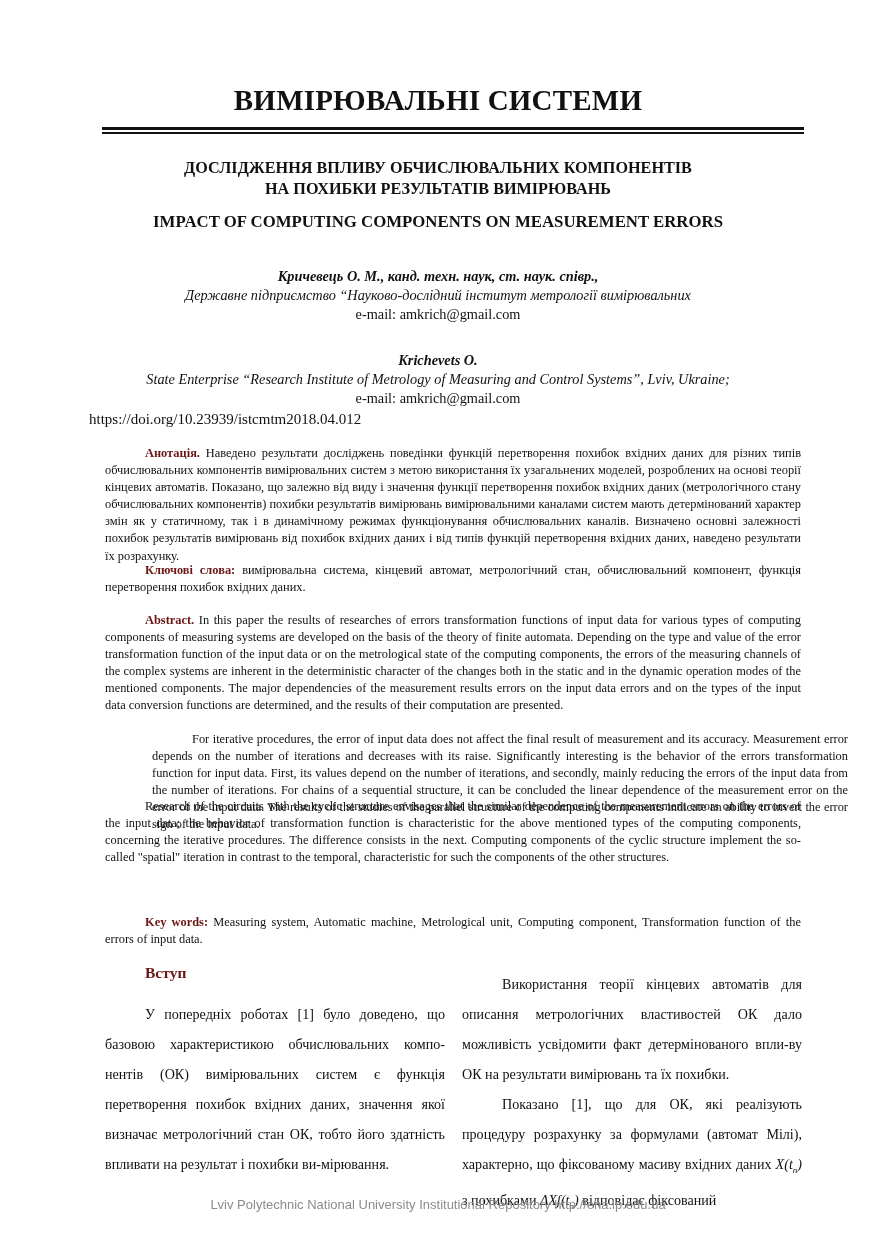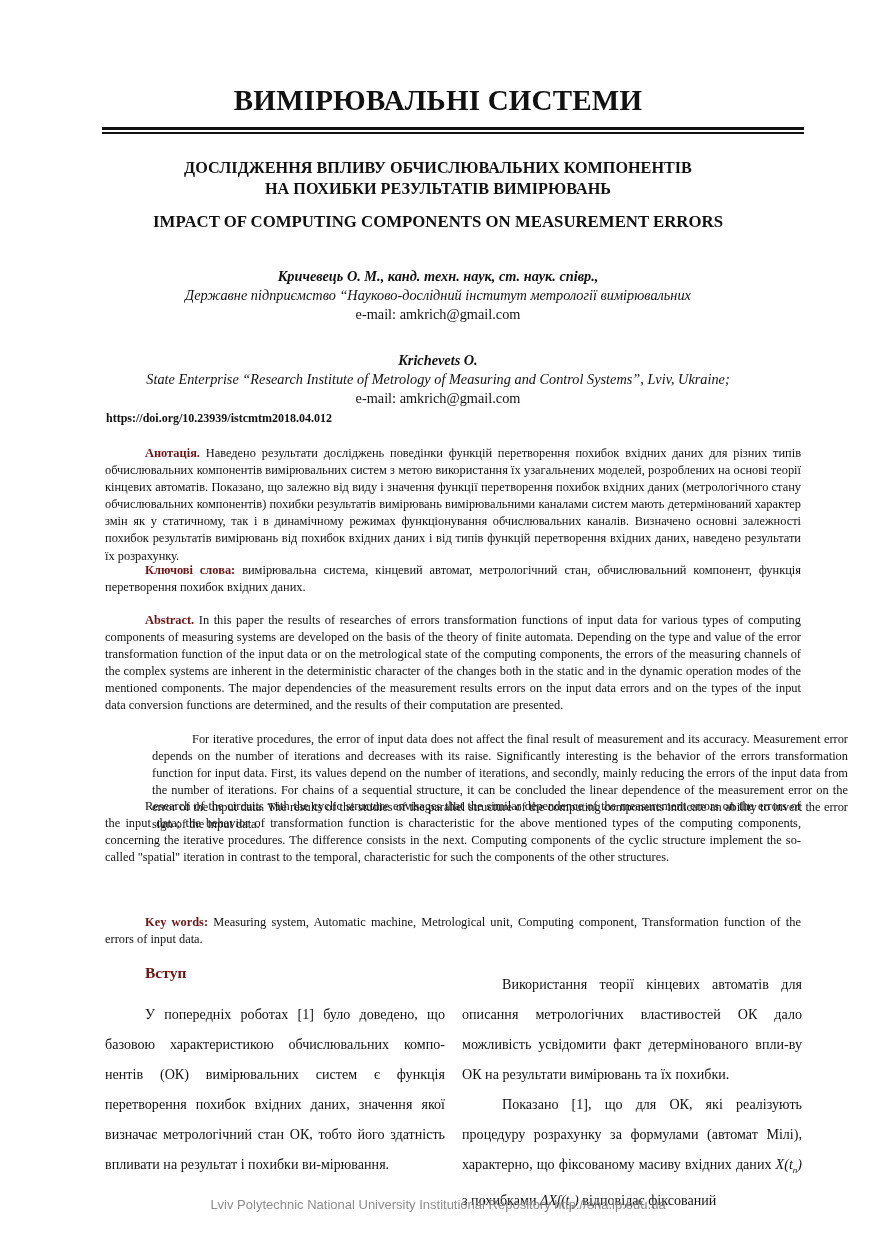--- a/index.html
+++ b/index.html
@@ -12,21 +12,21 @@
   .rule.r2 { top:132px; border-top:2px solid #111; }
   .title-ua { position:absolute; left:0; width:876px; top:158px; text-align:center;
          font-weight:bold; font-size:16.2px; line-height:21px; }
   .title-en { position:absolute; left:0; width:876px; top:212px; text-align:center;
          font-weight:bold; font-size:16.8px; }
   .aff { position:absolute; left:0; width:876px; text-align:center; font-size:14.3px; line-height:19px; }
   .aff.ua { top:267px; }
   .aff.en { top:351px; }
   .aff .name { font-weight:bold; font-style:italic; }
   .aff .it { font-style:italic; }
-  .doi { position:absolute; left:106px; top:411px; font-size:12px;font-weight:bold; }
+  .doi { position:absolute; left:89px; top:411px; font-size:15px; }
   .para { position:absolute; left:105px; width:696px; font-size:12.4px; line-height:17.1px;
           text-align:justify; }
   .para .ind { display:inline-block; width:40px; }
   .lbl { color:#6b1515; font-weight:bold; }
   .anot { top:445px; }
   .kw-ua { top:562px; }
   .abs1 { top:612px; }
   .abs2 { top:731px;margin-left:47px; }
   .abs3 { top:798px; }
   .kw-en { top:914px; }

